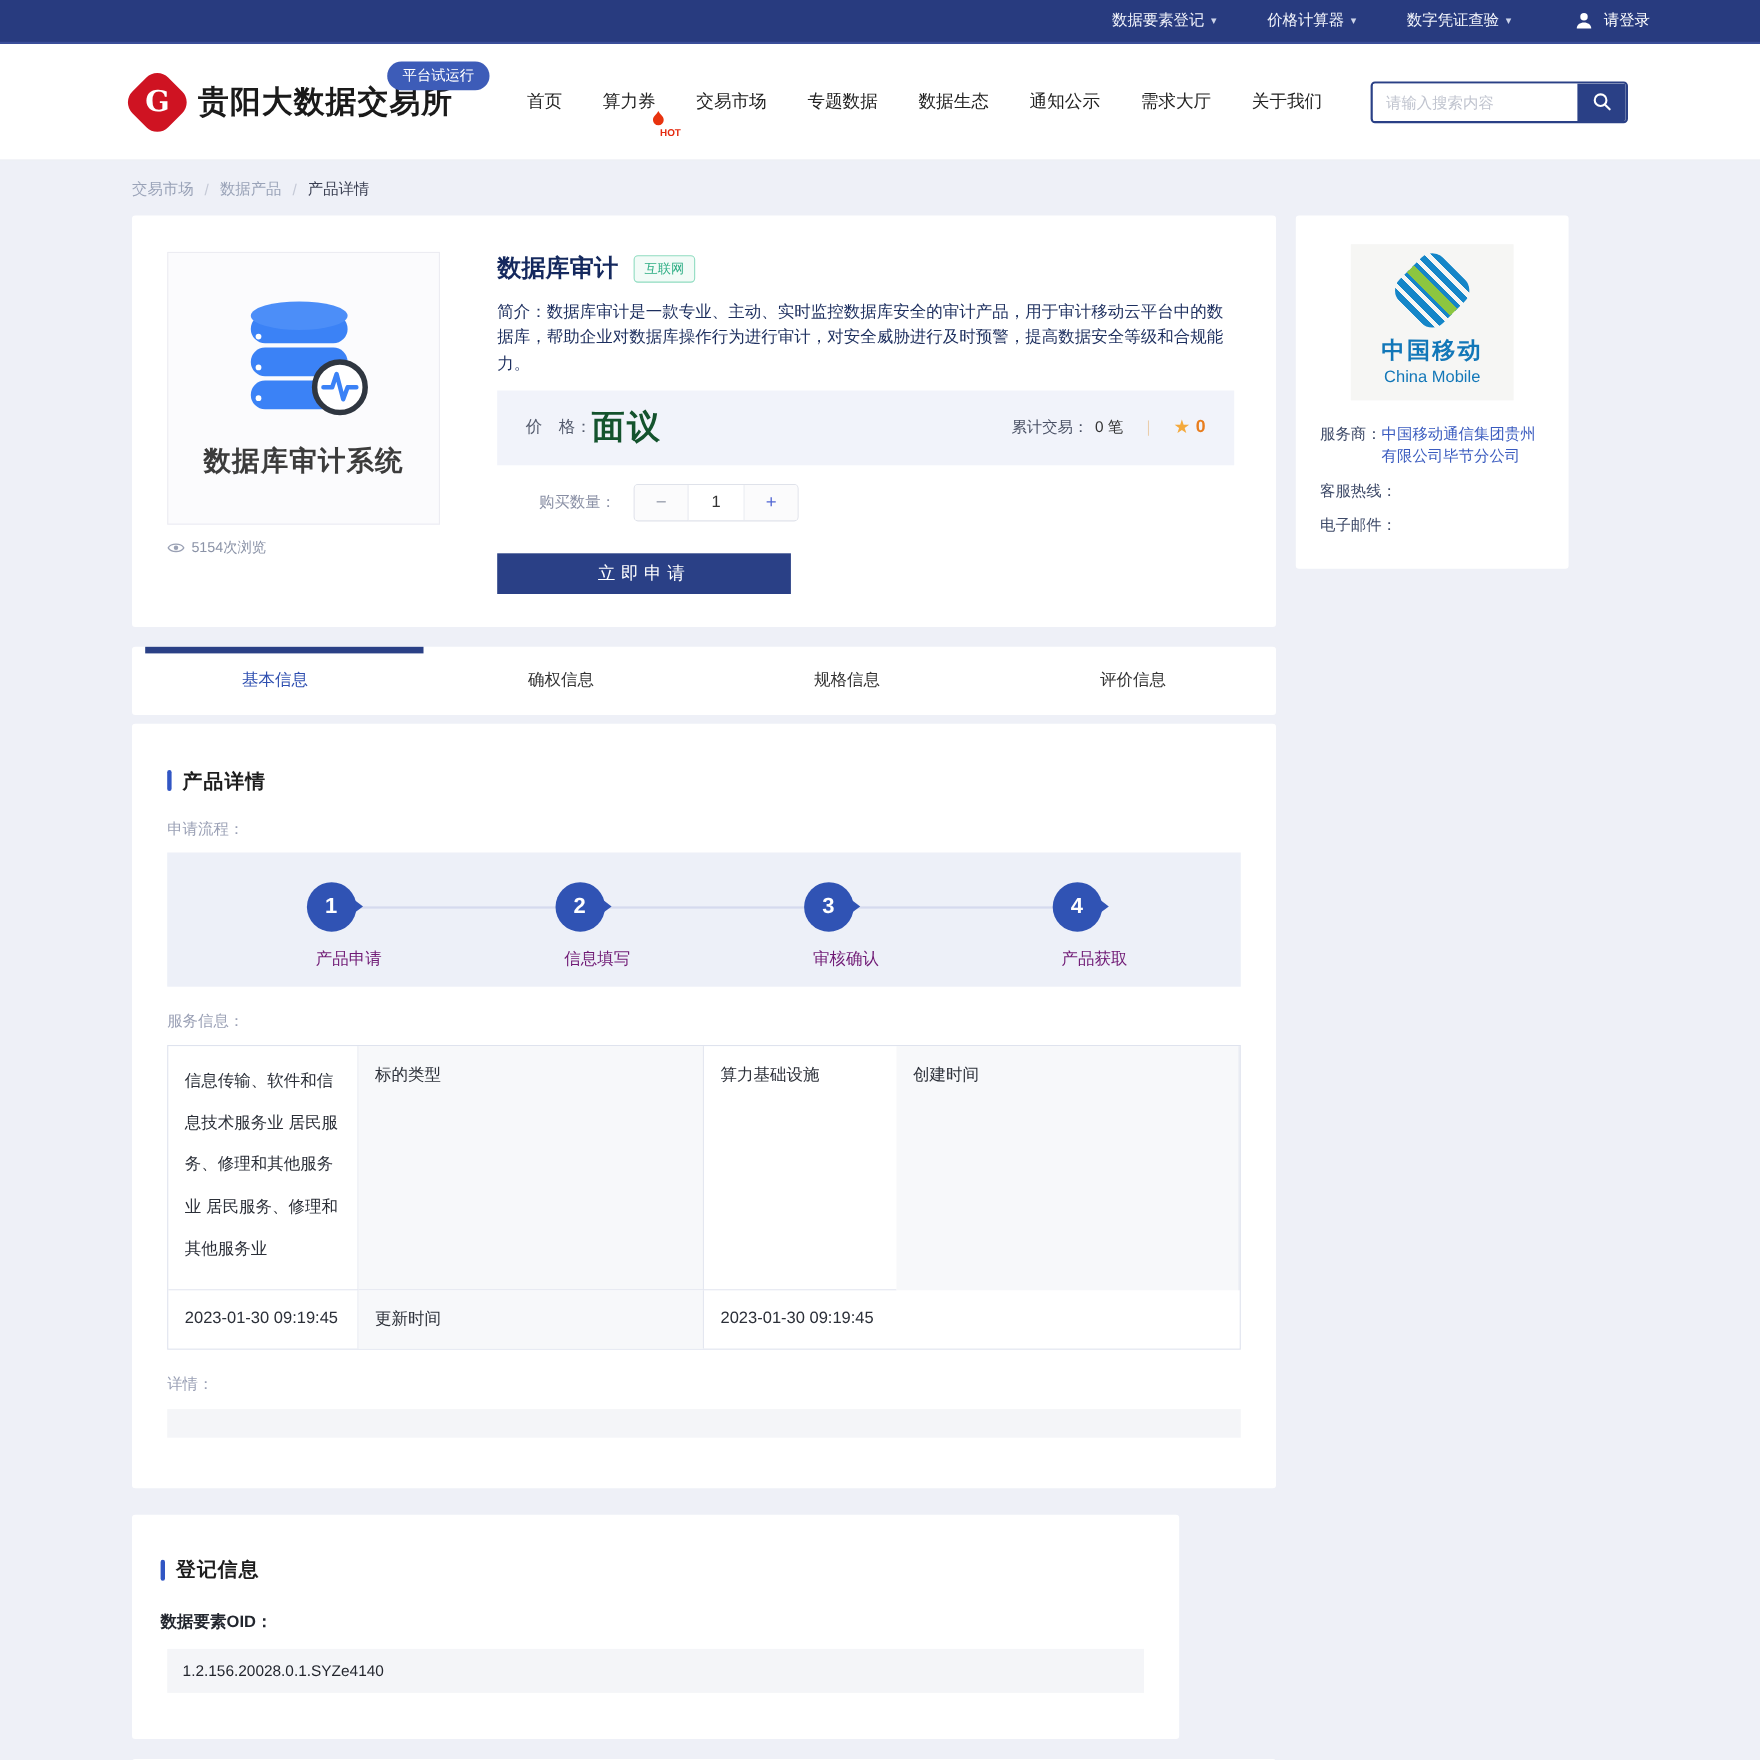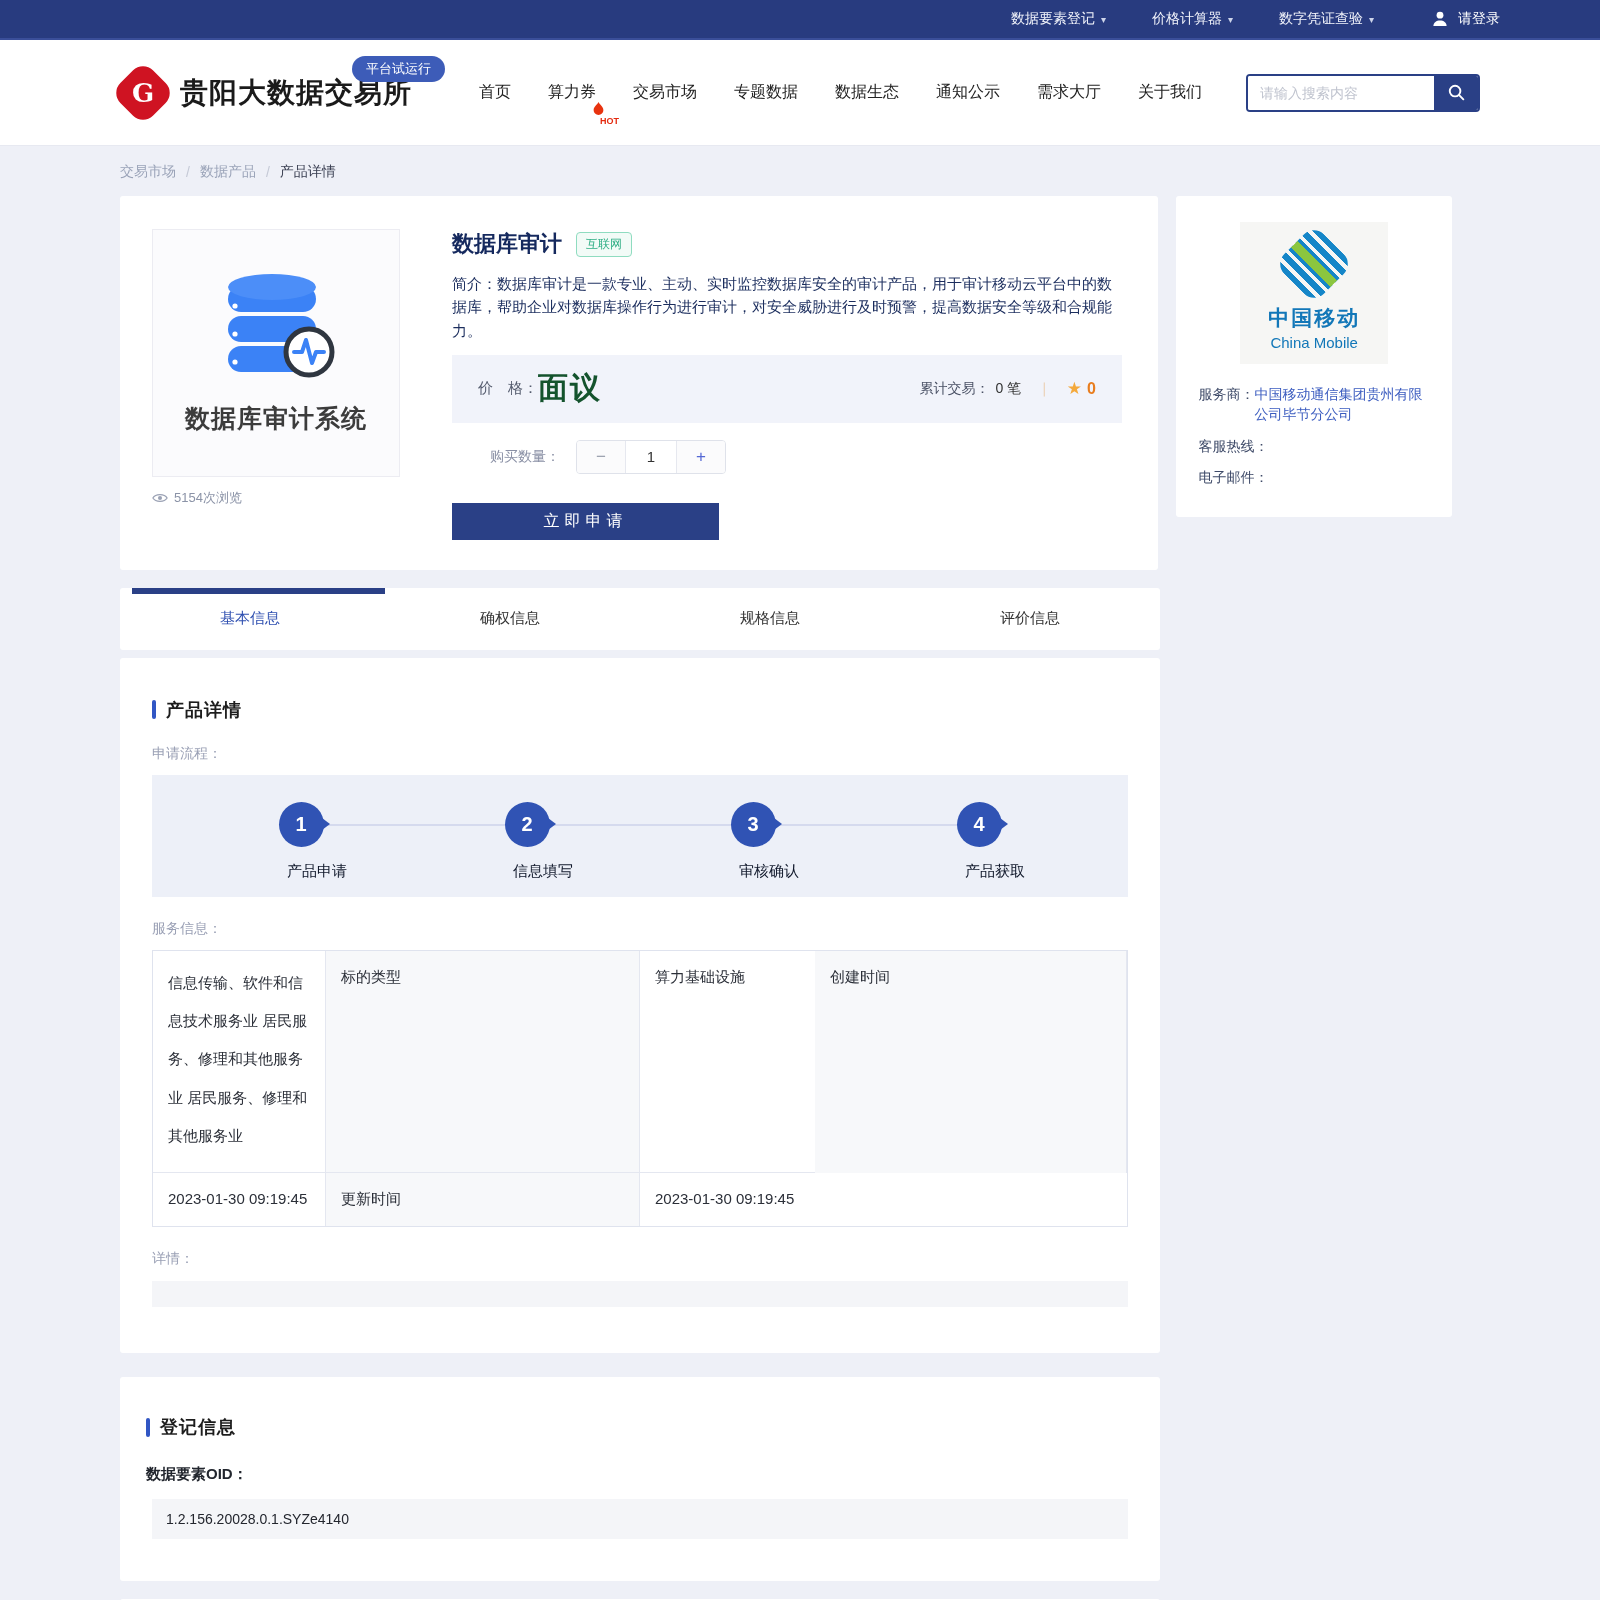--- a/index.html
+++ b/index.html
@@ -66,21 +66,21 @@
 
   .qty-row { margin-top:17px; display:flex; align-items:center; }
   .qty-label { font-size:14px; color:#8a90a5; margin-left:38px; }
   .stepper { display:flex; margin-left:16px; border:1px solid #dfe2ea; border-radius:4px; overflow:hidden; height:34px; }
   .stepper .st-btn { width:48px; background:#fbfbfc; border:none; font-size:17px; color:#9aa0ae; cursor:pointer; }
   .stepper .st-btn.plus { color:#5468d4; }
   .stepper .st-val { width:52px; border:none; border-left:1px solid #e6e8ef; border-right:1px solid #e6e8ef; text-align:center; font-size:15px; color:#333; outline:none; }
   .apply-btn { margin-top:29px; width:267px; height:37px; background:#2a4086; color:#fff; font-size:16px; letter-spacing:5px; border:none; cursor:pointer; }
 
   
-  .vendor-card { width:276px; margin-left:18px; padding:26px 22px 30px 22px; min-height:286px; }
+  .vendor-card { width:248px; margin-left:18px; padding:26px 22px 30px 22px; min-height:286px; }
   .cm-box { width:148px; height:142px; margin:0 auto; background:#f6f6f4; display:flex; flex-direction:column; align-items:center; justify-content:center; }
   .cm-mark { width:56px; height:56px; transform:rotate(45deg); border-radius:14px; overflow:hidden; position:relative;
     background:repeating-linear-gradient(0deg,#1586c8 0 6px,#f6f6f4 6px 10px); }
   .cm-mark::after { content:""; position:absolute; inset:0; background:linear-gradient(0deg,transparent 42%,#8cc63f 42% 58%,transparent 58%); }
   .cm-zh { margin-top:12px; font-size:21px; font-weight:bold; color:#1277b8; letter-spacing:2px; }
   .cm-en { font-size:15px; color:#1277b8; margin-top:2px; }
   .v-row { margin-top:20px; display:flex; font-size:14px; line-height:1.45; }
   .v-label { color:#3e4a68; white-space:nowrap; }
   .v-link { color:#3a5bbf; cursor:pointer; }
   .v-plain { margin-top:13px; font-size:14px; color:#3e4a68; }
@@ -99,33 +99,33 @@
   .sub-label { margin-top:23px; font-size:14px; color:#9aa0b5; }
   .dark-label { margin-top:26px; font-size:15px; color:#22262e; font-weight:bold; }
 
   .steps-panel { margin-top:12px; height:122px; background:#edf0f8; position:relative; display:flex; padding:0 36px; }
   .steps-line { position:absolute; top:49px; left:13%; right:13%; height:2px; background:#d5daee; }
   .step { flex:1; display:flex; flex-direction:column; align-items:center; position:relative; padding-top:27px; }
   .step-circle { width:45px; height:45px; border-radius:50%; background:#3053b4; color:#fff; font-size:20px; font-weight:bold;
     display:flex; align-items:center; justify-content:center; position:relative; z-index:1; }
   .step-circle::after { content:""; position:absolute; right:-6px; top:50%; margin-top:-6px;
     border-left:8px solid #3053b4; border-top:6px solid transparent; border-bottom:6px solid transparent; }
-  .step-label { margin-top:15px; font-size:15px; color:#0f172a;margin-left:32px; }
+  .step-label { margin-top:15px; font-size:15px; color:#701a75;margin-left:32px; }
 
   .svc-table { margin-top:12px; border:1px solid #dfe3ee; display:grid; grid-template-columns:173px 314px 175px 1fr; font-size:15px; }
   .svc-cell { padding:17px 15px; border-bottom:1px solid #e4e7f0; border-right:1px solid #e4e7f0; }
   .svc-cell.k { background:#f7f8fa; color:#2b2f38; }
   .svc-cell.v { color:#2b2f38; }
   .svc-cell.tall { line-height:2.55; padding-top:13px; }
   .svc-cell.last-col { border-right:none; }
   .svc-cell.last-row { border-bottom:none; }
   .empty-bar { margin-top:13px; height:26px; background:#f4f5f8; }
 
   
-  .register-card { margin-top:24px; width:1040px; padding:38px 32px 42px 26px; }
+  .register-card { margin-top:24px; width:952px; padding:38px 32px 42px 26px; }
   .oid-bar { margin-top:15px; margin-left:6px; height:40px; background:#f4f5f8; display:flex; align-items:center; padding-left:14px; font-size:14px; color:#23262e; }
 
   
   .spec-card { margin-top:18px; width:1040px; padding:58px 32px 0 26px; height:200px; }
 </style>
 </head>
 <body>
 
 <div class="topbar">
   <div class="titem">

